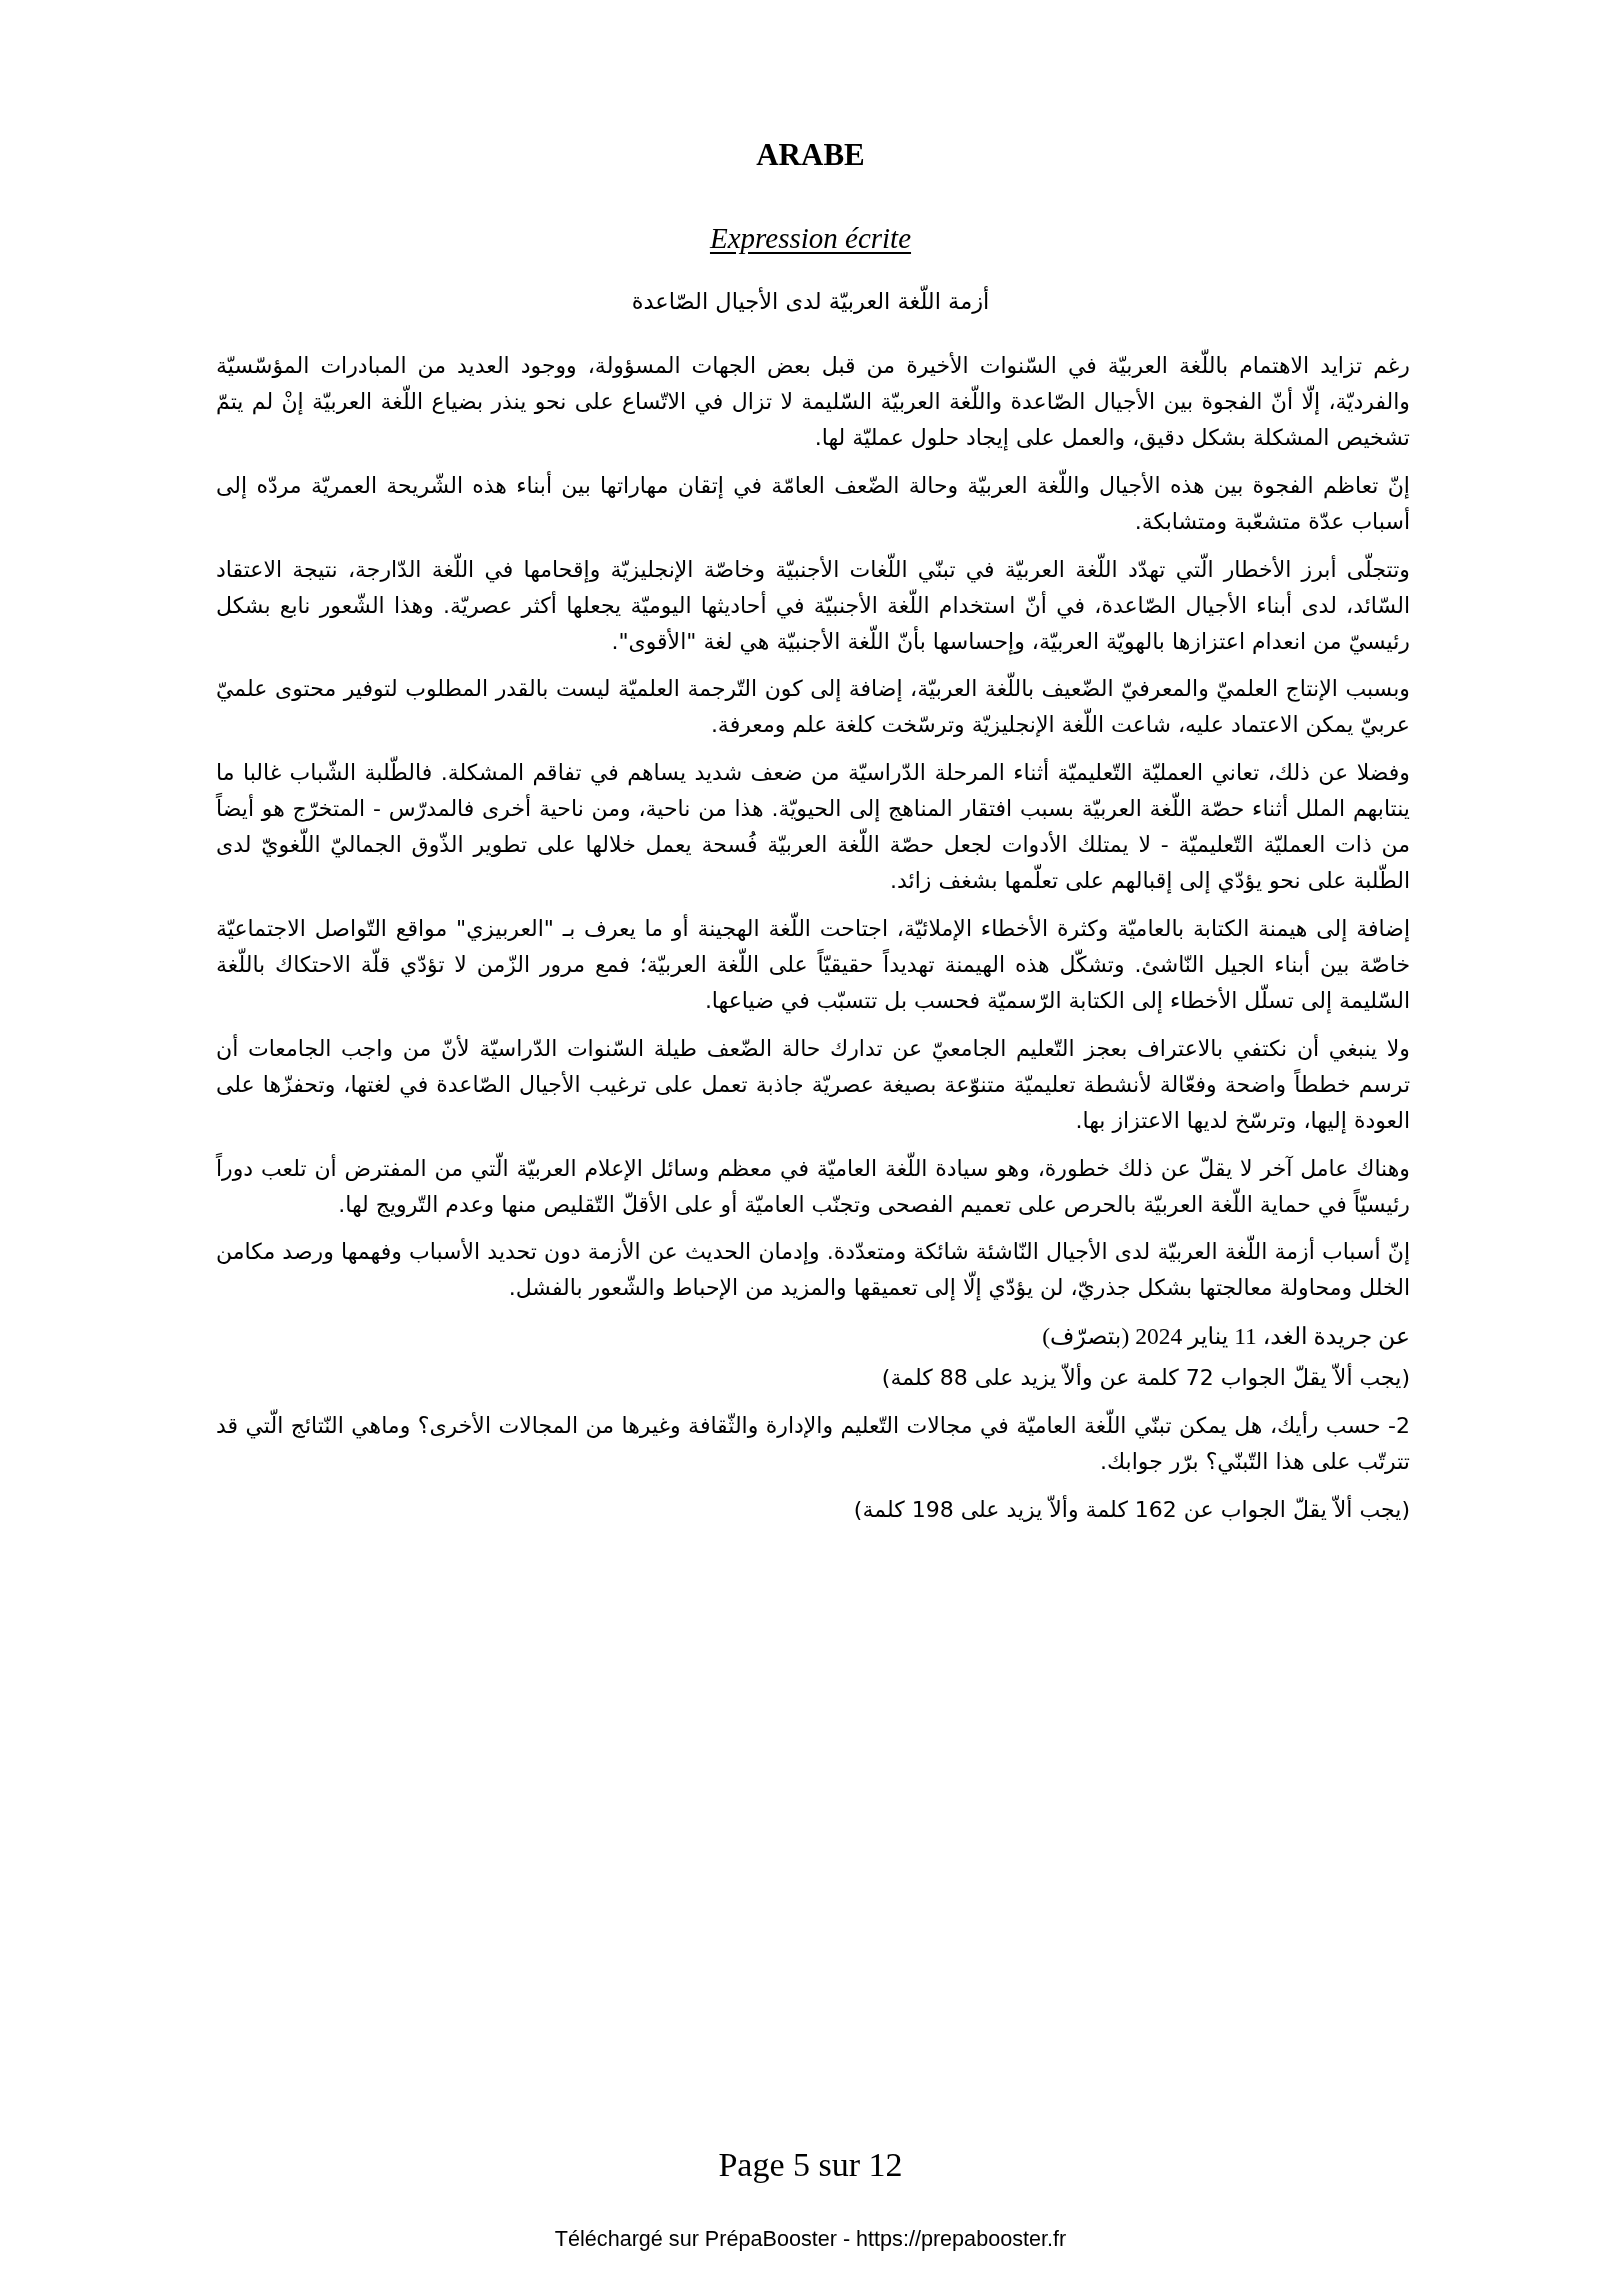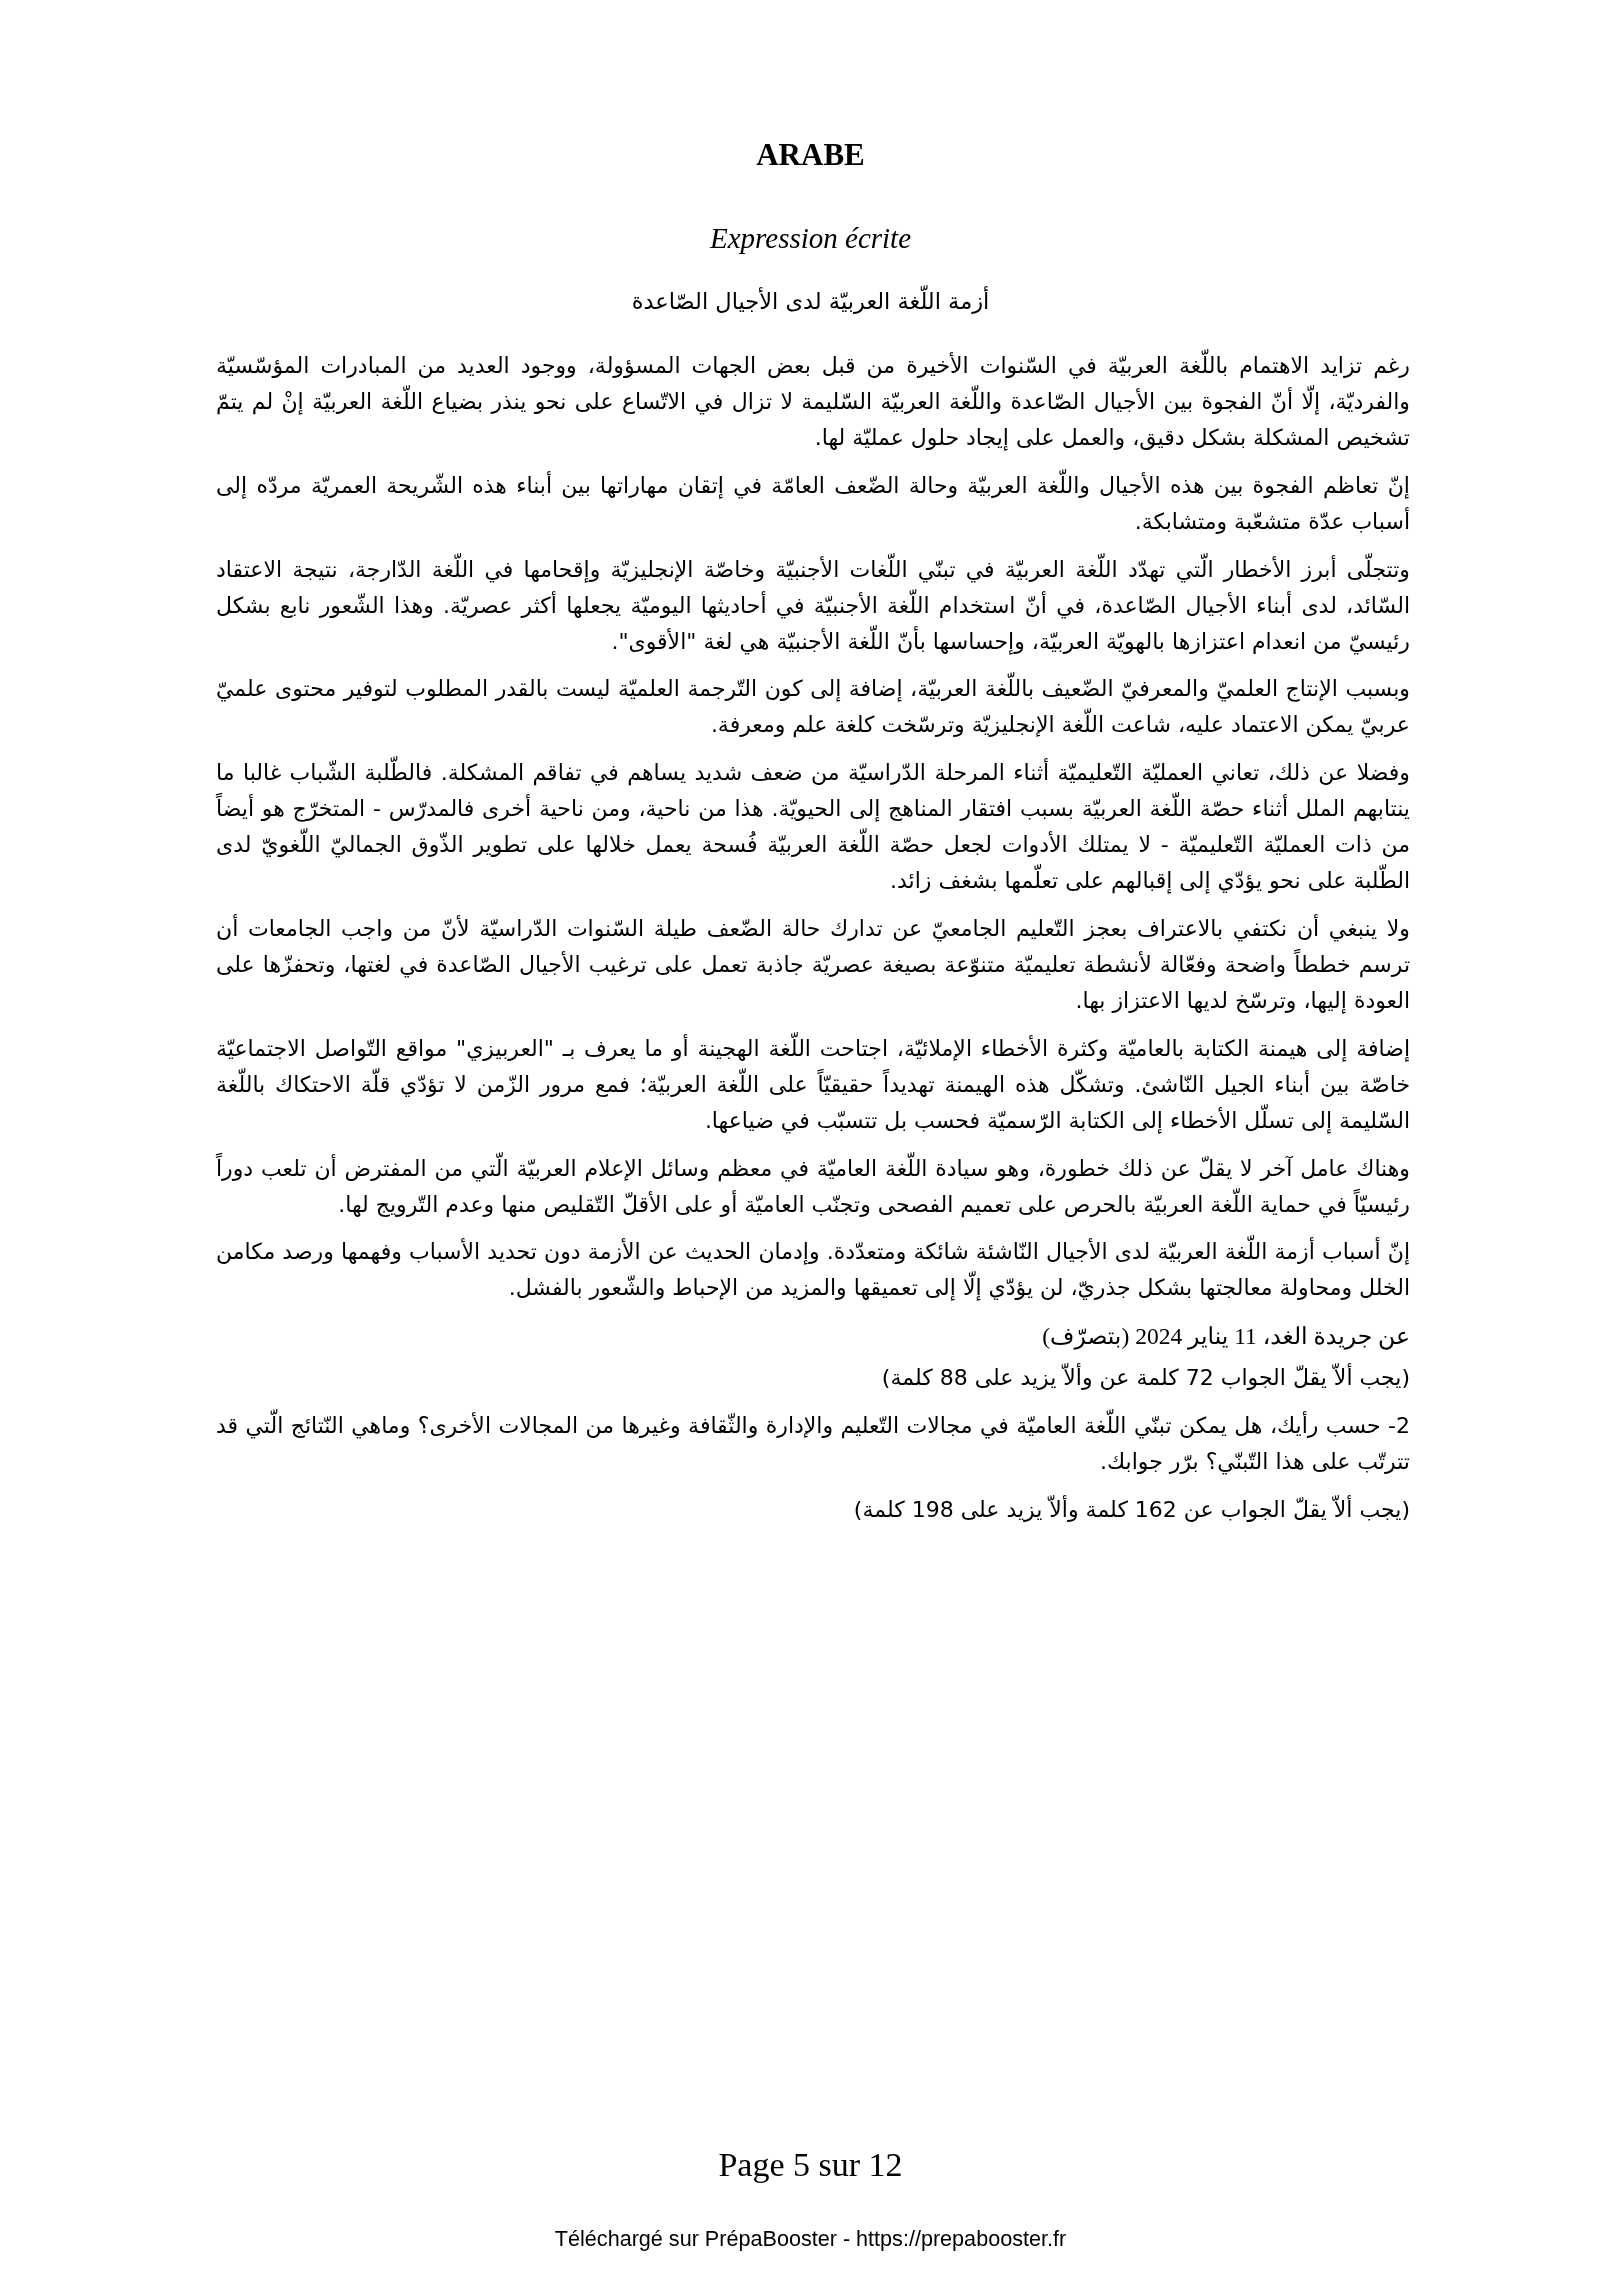--- a/index.html
+++ b/index.html
@@ -6,21 +6,21 @@
   body { width: 1621px; height: 2293px; position: relative; overflow: hidden; color: #000; }
   .page { position: absolute; left: 0; top: 0; width: 1621px; height: 1672px; }
   .title {
     position: absolute; top: 137px; left: 0; width: 1621px; text-align: center;
     font-family: "Liberation Serif", serif; font-weight: bold; font-size: 31px; margin: 0;
   }
   .subtitle {
     position: absolute; top: 222px; left: 0; width: 1621px; text-align: center;
     font-family: "Liberation Serif", serif; font-style: italic; font-size: 29px;
   }
-  .subtitle span { text-underline-offset: 3.9px; }
+  .subtitle span { text-decoration: underline; text-underline-offset: 3.9px; }
   .arabic-title {
     position: absolute; top: 288px; left: 0; width: 1621px; text-align: center;
     font-family: "DejaVu Sans", sans-serif; font-size: 22.5px;
   }
   .body {
     position: absolute; top: 348px; left: 216px; width: 1194px;
     direction: rtl; text-align: justify; text-align-last: right;
     font-family: "DejaVu Sans", sans-serif; font-size: 22px; line-height: 36px;
   }
   .body p { margin: 0 0 11.8px 0; }
@@ -49,22 +49,22 @@
     <span>Expression écrite</span>
   </div>
   <div class="arabic-title" dir="rtl">أزمة اللّغة العربيّة لدى الأجيال الصّاعدة</div>
 
   <div class="body">
     <p>رغم تزايد الاهتمام باللّغة العربيّة في السّنوات الأخيرة من قبل بعض الجهات المسؤولة، ووجود العديد من المبادرات المؤسّسيّة والفرديّة، إلّا أنّ الفجوة بين الأجيال الصّاعدة واللّغة العربيّة السّليمة لا تزال في الاتّساع على نحو ينذر بضياع اللّغة العربيّة إنْ لم يتمّ تشخيص المشكلة بشكل دقيق، والعمل على إيجاد حلول عمليّة لها.</p>
     <p>إنّ تعاظم الفجوة بين هذه الأجيال واللّغة العربيّة وحالة الضّعف العامّة في إتقان مهاراتها بين أبناء هذه الشّريحة العمريّة مردّه إلى أسباب عدّة متشعّبة ومتشابكة.</p>
     <p>وتتجلّى أبرز الأخطار الّتي تهدّد اللّغة العربيّة في تبنّي اللّغات الأجنبيّة وخاصّة الإنجليزيّة وإقحامها في اللّغة الدّارجة، نتيجة الاعتقاد السّائد، لدى أبناء الأجيال الصّاعدة، في أنّ استخدام اللّغة الأجنبيّة في أحاديثها اليوميّة يجعلها أكثر عصريّة. وهذا الشّعور نابع بشكل رئيسيّ من انعدام اعتزازها بالهويّة العربيّة، وإحساسها بأنّ اللّغة الأجنبيّة هي لغة "الأقوى".</p>
     <p>وبسبب الإنتاج العلميّ والمعرفيّ الضّعيف باللّغة العربيّة، إضافة إلى كون التّرجمة العلميّة ليست بالقدر المطلوب لتوفير محتوى علميّ عربيّ يمكن الاعتماد عليه، شاعت اللّغة الإنجليزيّة وترسّخت كلغة علم ومعرفة.</p>
     <p>وفضلا عن ذلك، تعاني العمليّة التّعليميّة أثناء المرحلة الدّراسيّة من ضعف شديد يساهم في تفاقم المشكلة. فالطّلبة الشّباب غالبا ما ينتابهم الملل أثناء حصّة اللّغة العربيّة بسبب افتقار المناهج إلى الحيويّة. هذا من ناحية، ومن ناحية أخرى فالمدرّس - المتخرّج هو أيضاً من ذات العمليّة التّعليميّة - لا يمتلك الأدوات لجعل حصّة اللّغة العربيّة فُسحة يعمل خلالها على تطوير الذّوق الجماليّ اللّغويّ لدى الطّلبة على نحو يؤدّي إلى إقبالهم على تعلّمها بشغف زائد.</p>
+    <p>إضافة إلى هيمنة الكتابة بالعاميّة وكثرة الأخطاء الإملائيّة، اجتاحت اللّغة الهجينة أو ما يعرف بـ "العربيزي" مواقع التّواصل الاجتماعيّة خاصّة بين أبناء الجيل النّاشئ.  وتشكّل هذه الهيمنة تهديداً حقيقيّاً على اللّغة العربيّة؛ فمع مرور الزّمن لا تؤدّي قلّة الاحتكاك باللّغة السّليمة إلى تسلّل الأخطاء إلى الكتابة الرّسميّة فحسب بل تتسبّب في ضياعها.</p>
     <p>ولا ينبغي أن نكتفي بالاعتراف بعجز التّعليم الجامعيّ عن تدارك حالة الضّعف طيلة السّنوات الدّراسيّة لأنّ من واجب الجامعات أن ترسم خططاً واضحة وفعّالة لأنشطة تعليميّة متنوّعة بصيغة عصريّة جاذبة تعمل على ترغيب الأجيال الصّاعدة في لغتها، وتحفزّها على العودة إليها، وترسّخ لديها الاعتزاز بها.</p>
-    <p>إضافة إلى هيمنة الكتابة بالعاميّة وكثرة الأخطاء الإملائيّة، اجتاحت اللّغة الهجينة أو ما يعرف بـ "العربيزي" مواقع التّواصل الاجتماعيّة خاصّة بين أبناء الجيل النّاشئ.  وتشكّل هذه الهيمنة تهديداً حقيقيّاً على اللّغة العربيّة؛ فمع مرور الزّمن لا تؤدّي قلّة الاحتكاك باللّغة السّليمة إلى تسلّل الأخطاء إلى الكتابة الرّسميّة فحسب بل تتسبّب في ضياعها.</p>
     <p>وهناك عامل آخر لا يقلّ عن ذلك خطورة، وهو سيادة اللّغة العاميّة في معظم وسائل الإعلام العربيّة الّتي من المفترض أن تلعب دوراً رئيسيّاً في حماية اللّغة العربيّة بالحرص على تعميم الفصحى وتجنّب العاميّة أو على الأقلّ التّقليص منها وعدم التّرويج لها.</p>
     <p>إنّ أسباب أزمة اللّغة العربيّة لدى الأجيال النّاشئة شائكة ومتعدّدة. وإدمان الحديث عن الأزمة دون تحديد الأسباب وفهمها ورصد مكامن الخلل ومحاولة معالجتها بشكل جذريّ، لن يؤدّي إلّا إلى تعميقها والمزيد من الإحباط والشّعور بالفشل.</p>
 
     <div class="source">عن جريدة الغد، 11 يناير 2024 (بتصرّف)</div>
 
 
     <p class="q">(يجب ألاّ يقلّ الجواب 72 كلمة عن وألاّ يزيد على 88 كلمة)</p>
     <p class="q">2- حسب رأيك، هل يمكن تبنّي اللّغة العاميّة في مجالات التّعليم والإدارة والثّقافة وغيرها من المجالات الأخرى؟ وماهي النّتائج الّتي قد تترتّب على هذا التّبنّي؟ برّر جوابك.</p>
     <p class="q">(يجب ألاّ يقلّ الجواب عن 162 كلمة وألاّ يزيد على 198 كلمة)</p>
   </div>

